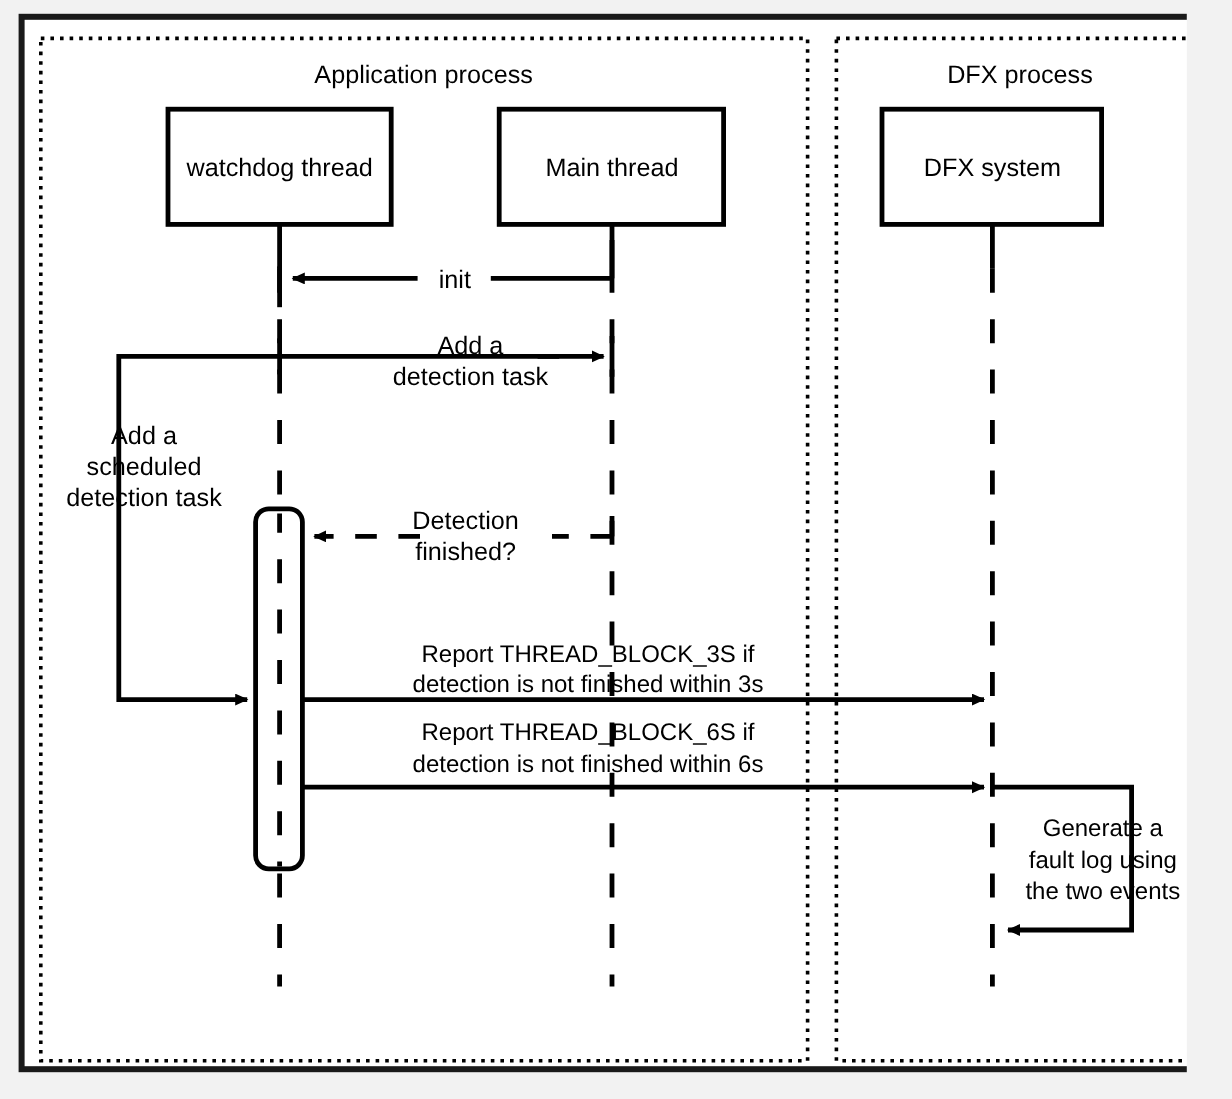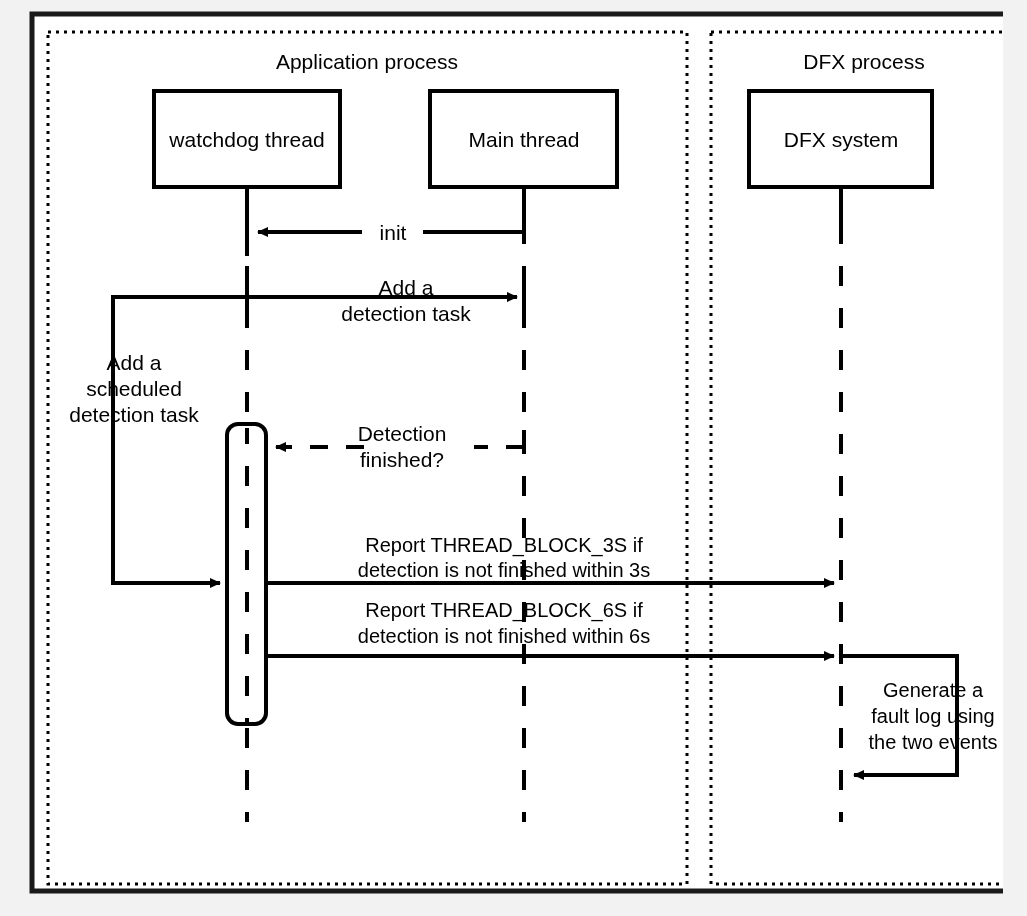--- a/index.html
+++ b/index.html
@@ -7,21 +7,20 @@
     padding: 0;
     background: #f2f2f2;
     font-family: "Liberation Sans", sans-serif;
   }
   #page {
     position: relative;
     width: 989px;
     height: 916px;
     background: #f2f2f2;
     overflow: hidden;
-    margin-left: 14px;
   }
   #diagram-svg {
     display: block;
     width: 1027px;
     height: 916px;
   }
   .lbl {
     font-family: "Liberation Sans", sans-serif;
     fill: #000;
   }

